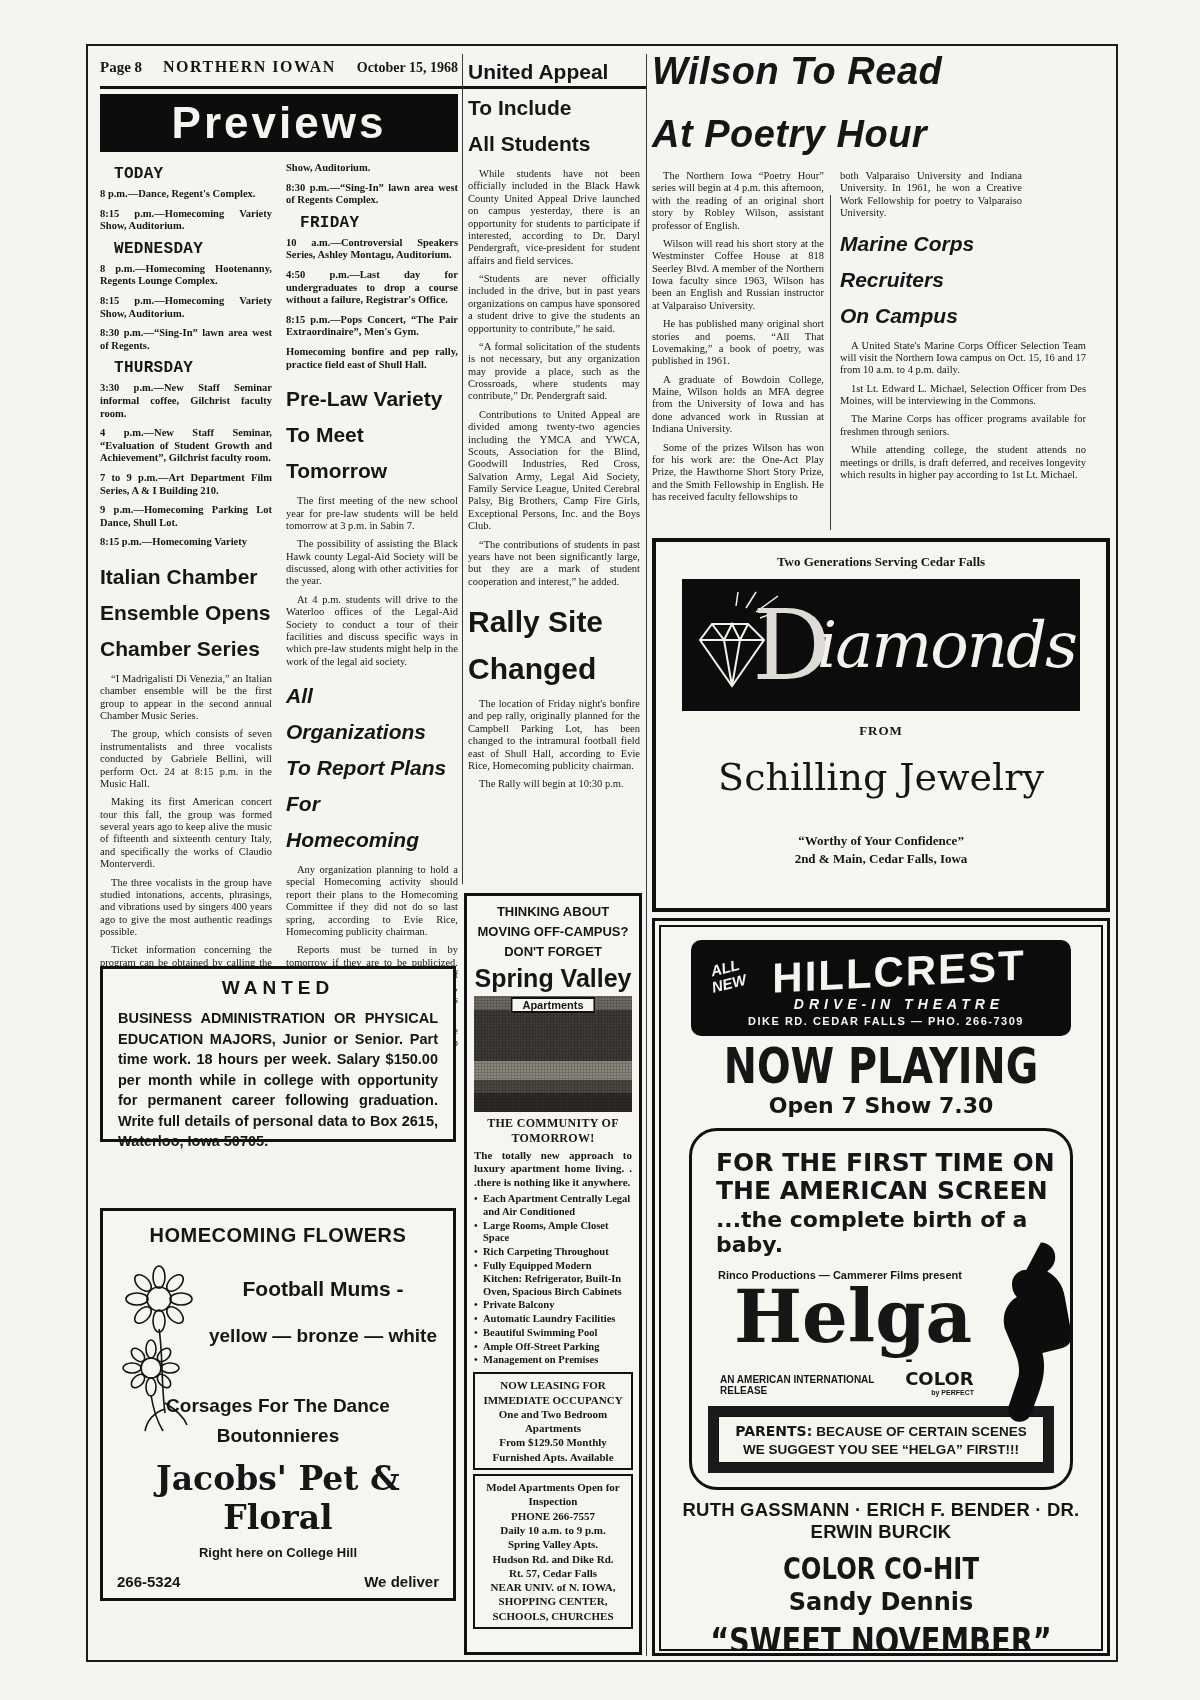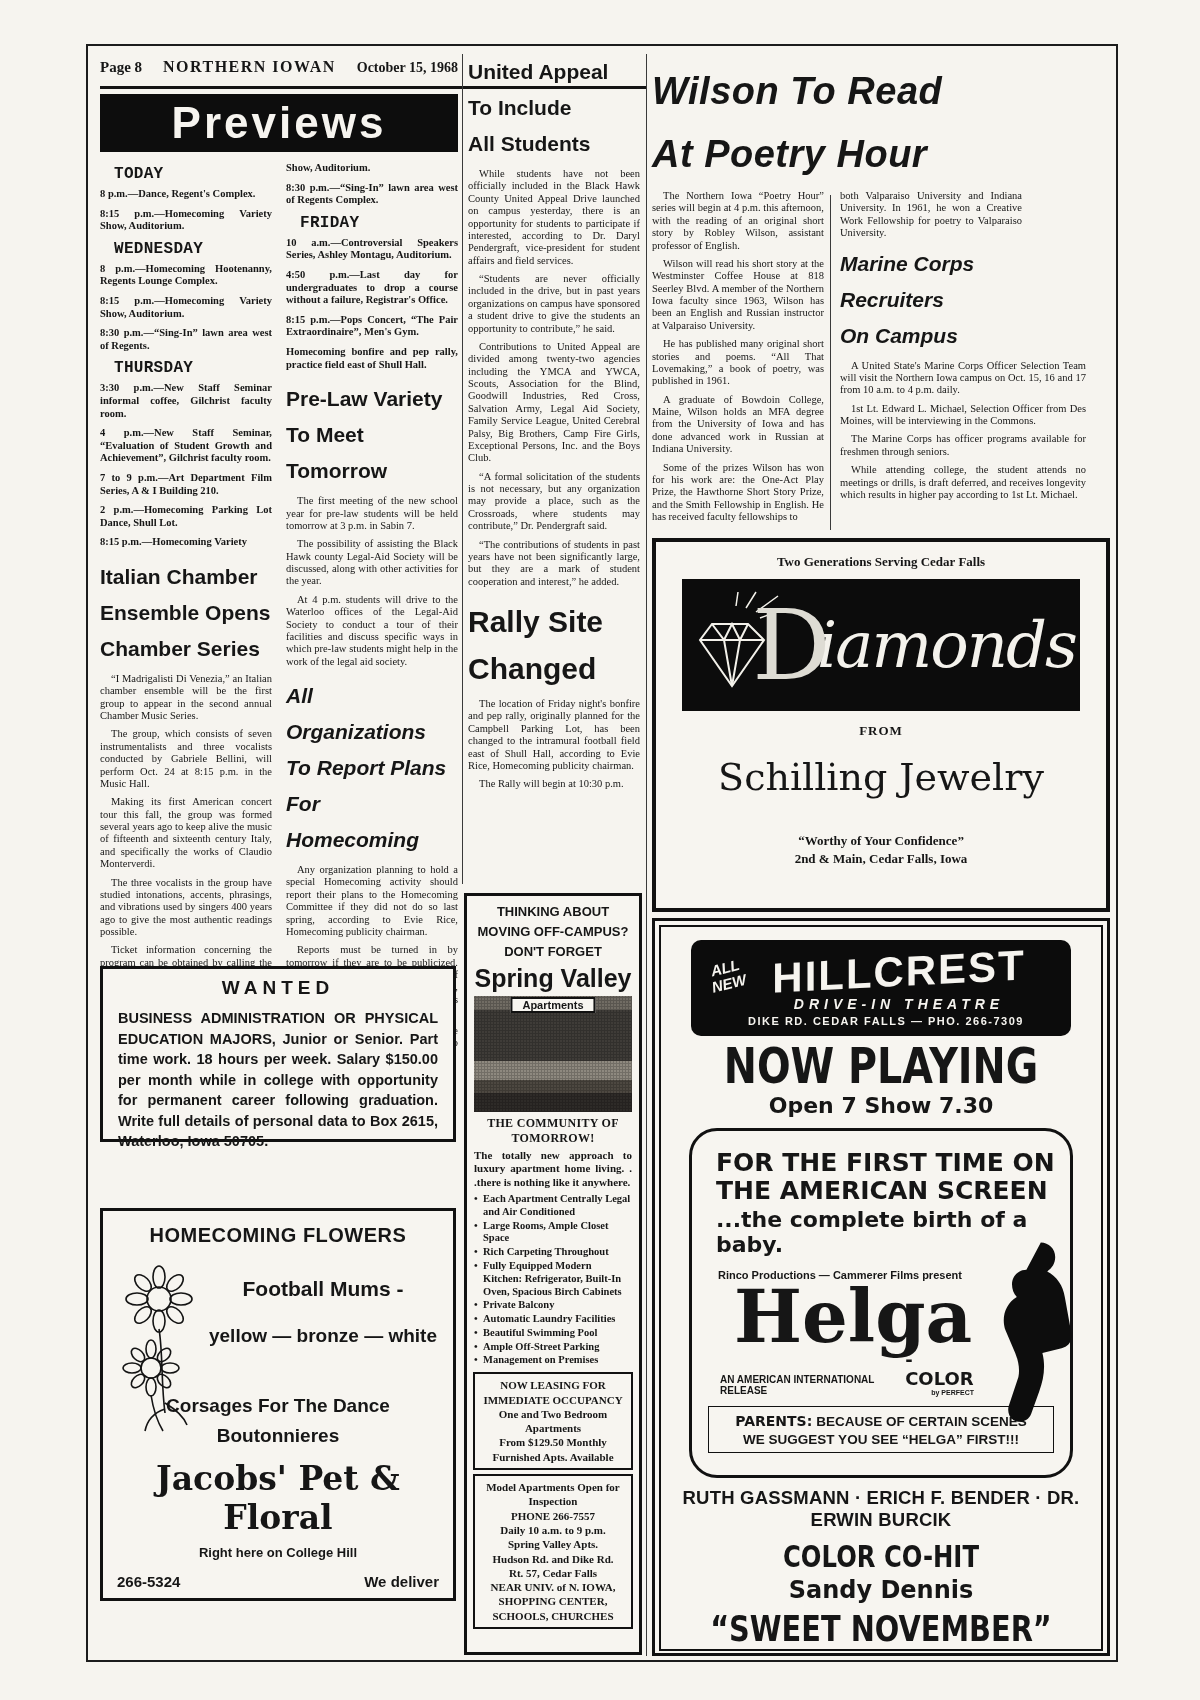--- a/index.html
+++ b/index.html
@@ -81,21 +81,21 @@
   .hc-round{border:3px solid #111;border-radius:28px;margin:10px 28px 0;padding:18px 12px 10px;
             position:relative;text-align:left;}
   .hc-t1{font-family:"DejaVu Sans",sans-serif;font-weight:700;font-size:25px;line-height:1.12;margin-left:12px;}
   .hc-t3{font-family:"DejaVu Sans",sans-serif;font-weight:700;font-size:22px;margin:2px 0 0 12px;}
   .hc-pres{font-family:"Liberation Sans",sans-serif;font-weight:700;font-size:11px;margin:12px 0 0 14px;}
   .hc-helga{font-family:"DejaVu Serif",serif;font-weight:700;font-size:72px;line-height:.95;margin:2px 0 0 30px;}
   .hc-relrow{display:flex;align-items:flex-end;margin:0 84px 0 16px;justify-content:space-between;}
   .hc-rel{font-family:"Liberation Sans",sans-serif;font-weight:700;font-size:10px;}
   .hc-color{font-family:"DejaVu Sans",sans-serif;font-weight:700;font-size:18px;line-height:1;}
   .hc-colorby{font-family:"Liberation Sans",sans-serif;font-weight:700;font-size:7px;text-align:right;}
-  .hc-parents{background:#1b1b1b;margin:10px 4px 12px;padding:0;}
+  .hc-parents{background:#1b1b1b;margin:10px 4px 4px;padding:10px;}
   .hc-parents-in{background:#f7f5f0;border:1px solid #111;padding:5px 8px;text-align:center;}
   .hc-p1{font-family:"DejaVu Sans",sans-serif;font-weight:700;font-size:14px;}
   .hc-p2{font-family:"Liberation Sans",sans-serif;font-weight:700;font-size:13.5px;margin-top:2px;}
   .hc-credits{font-family:"Liberation Sans",sans-serif;font-weight:700;font-size:18.5px;margin-top:9px;
               letter-spacing:.2px;}
   .hc-cohit{font-size:27px;margin-top:10px;}
   .hc-star{font-family:"DejaVu Sans",sans-serif;font-weight:700;font-size:24px;margin-top:4px;}
   .hc-sweet{font-size:32px;margin-top:6px;}
 
   
@@ -150,21 +150,21 @@
     <p class="sched">8 p.m.—Dance, Regent's Complex.</p>
     <p class="sched">8:15 p.m.—Homecoming Variety Show, Auditorium.</p>
     <div class="day">WEDNESDAY</div>
     <p class="sched">8 p.m.—Homecoming Hootenanny, Regents Lounge Complex.</p>
     <p class="sched">8:15 p.m.—Homecoming Variety Show, Auditorium.</p>
     <p class="sched">8:30 p.m.—“Sing-In” lawn area west of Regents.</p>
     <div class="day">THURSDAY</div>
     <p class="sched">3:30 p.m.—New Staff Seminar informal coffee, Gilchrist faculty room.</p>
     <p class="sched">4 p.m.—New Staff Seminar, “Evaluation of Student Growth and Achievement”, Gilchrist faculty room.</p>
     <p class="sched">7 to 9 p.m.—Art Department Film Series, A &amp; I Building 210.</p>
-    <p class="sched">2 p.m.—Homecoming Parking Lot Dance, Shull Lot.</p>
+    <p class="sched">9 p.m.—Homecoming Parking Lot Dance, Shull Lot.</p>
     <p class="sched">8:15 p.m.—Homecoming Variety</p>
 
     <div class="hl">
       <span class="ln">Italian Chamber</span>
       <span class="ln">Ensemble Opens</span>
       <span class="ln">Chamber Series</span>
     </div>
     <p class="ap">“I Madrigalisti Di Venezia,” an Italian chamber ensemble will be the first group to appear in the second annual Chamber Music Series.</p>
     <p class="ap">The group, which consists of seven instrumentalists and three vocalists conducted by Gabriele Bellini, will perform Oct. 24 at 8:15 p.m. in the Music Hall.</p>
     <p class="ap">Making its first American concert tour this fall, the group was formed several years ago to keep alive the music of fifteenth and sixteenth century Italy, and specifically the works of Claudio Monterverdi.</p>
@@ -200,33 +200,33 @@
   </div>
 
   <div class="abs" style="left:468px;top:54px;width:172px;">
     <div class="hl" style="margin-top:0;">
       <span class="ln">United Appeal</span>
       <span class="ln">To Include</span>
       <span class="ln">All Students</span>
     </div>
     <p class="ap">While students have not been officially included in the Black Hawk County United Appeal Drive launched on campus yesterday, there is an opportunity for students to participate if interested, according to Dr. Daryl Pendergraft, vice-president for student affairs and field services.</p>
     <p class="ap">“Students are never officially included in the drive, but in past years organizations on campus have sponsored a student drive to give the students an opportunity to contribute,” he said.</p>
+    <p class="ap">“A formal solicitation of the students is not necessary, but any organization may provide a place, such as the Crossroads, where students may contribute,” Dr. Pendergraft said.</p>
     <p class="ap">Contributions to United Appeal are divided among twenty-two agencies including the YMCA and YWCA, Scouts, Association for the Blind, Goodwill Industries, Red Cross, Salvation Army, Legal Aid Society, Family Service League, United Cerebral Palsy, Big Brothers, Camp Fire Girls, Exceptional Persons, Inc. and the Boys Club.</p>
-    <p class="ap">“A formal solicitation of the students is not necessary, but any organization may provide a place, such as the Crossroads, where students may contribute,” Dr. Pendergraft said.</p>
     <p class="ap">“The contributions of students in past years have not been significantly large, but they are a mark of student cooperation and interest,” he added.</p>
 
     <div class="hl big">
       <span class="ln">Rally Site</span>
       <span class="ln">Changed</span>
     </div>
     <p class="ap">The location of Friday night's bonfire and pep rally, originally planned for the Campbell Parking Lot, has been changed to the intramural football field east of Shull Hall, according to Evie Rice, Homecoming publicity chairman.</p>
     <p class="ap">The Rally will begin at 10:30 p.m.</p>
   </div>
 
-  <div class="abs" style="left:652px;top:60px;width:458px;">
+  <div class="abs" style="left:652px;top:40px;width:458px;">
     <div class="whl">
       <span class="ln">Wilson To Read</span>
       <span class="ln">At Poetry Hour</span>
     </div>
     <div style="display:flex;">
       <div style="width:172px;margin-right:16px;">
         <p class="ap">The Northern Iowa “Poetry Hour” series will begin at 4 p.m. this afternoon, with the reading of an original short story by Robley Wilson, assistant professor of English.</p>
         <p class="ap">Wilson will read his short story at the Westminster Coffee House at 818 Seerley Blvd. A member of the Northern Iowa faculty since 1963, Wilson has been an English and Russian instructor at Valparaiso University.</p>
         <p class="ap">He has published many original short stories and poems. “All That Lovemaking,” a book of poetry, was published in 1961.</p>
         <p class="ap">A graduate of Bowdoin College, Maine, Wilson holds an MFA degree from the University of Iowa and has done advanced work in Russian at Indiana University.</p>

